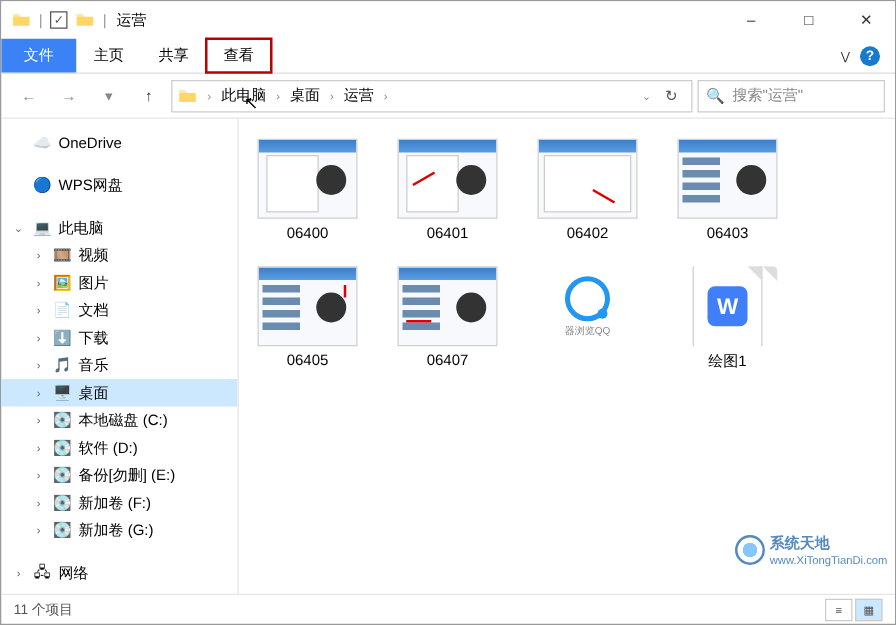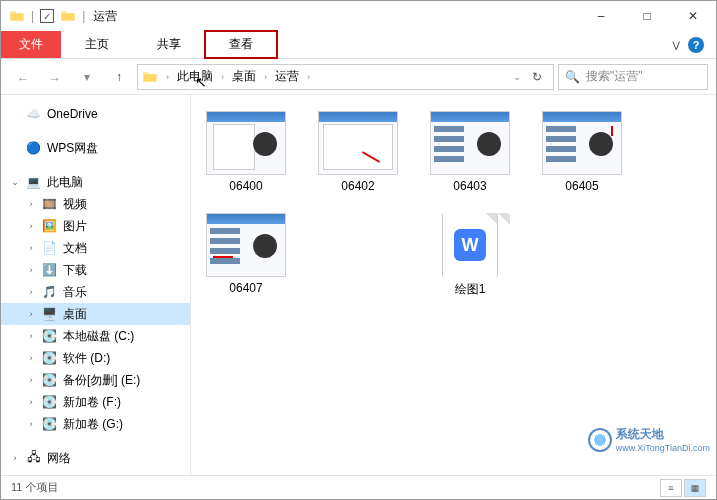--- a/index.html
+++ b/index.html
@@ -8,22 +8,22 @@
 .titlebar { height: 30px; display: flex; align-items: center; padding: 0 0 0 8px; background: #fff; }
 .titlebar .icons { display: flex; align-items: center; gap: 6px; }
 .titlebar .folder-mini { width: 16px; height: 16px; }
 .titlebar .check { width: 14px; height: 14px; border: 1px solid #555; display: flex; align-items: center; justify-content: center; color: #555; font-size: 10px; }
 .titlebar .sep { color: #999; }
 .titlebar .title { margin-left: 8px; font-size: 12px; }
 .titlebar .winbtns { margin-left: auto; display: flex; }
 .titlebar .winbtn { width: 46px; height: 30px; display: flex; align-items: center; justify-content: center; color: #333; }
 
 .ribbon-tabs { height: 28px; display: flex; align-items: stretch; border-bottom: 1px solid #ddd; position: relative; }
-.ribbon-tabs .tab { padding: 0 24px; display: flex; align-items: center; font-size: 12px; cursor: pointer; }
-.ribbon-tabs .tab.file { background: #ef4444; color: #fff; padding: 0 18px; }
+.ribbon-tabs .tab { padding: 0 14px; display: flex; align-items: center; font-size: 12px; cursor: pointer; }
+.ribbon-tabs .tab.file { background: #3b82f6; color: #fff; padding: 0 18px; }
 .ribbon-tabs .tab.highlighted { outline: 2px solid #b00; outline-offset: -1px; background: #fff; }
 .ribbon-tabs .help { margin-left: auto; padding: 0 12px; display: flex; align-items: center; gap: 8px; }
 .ribbon-tabs .expand { color: #333; font-size: 9px; }
 .ribbon-tabs .helpq { width: 16px; height: 16px; border-radius: 50%; background: #1979ca; color: #fff; display: flex; align-items: center; justify-content: center; font-size: 11px; font-weight: bold; }
 .cursor { position: absolute; left: 194px; top: 73px; font-size: 14px; color: #000; z-index: 100; pointer-events: none; }
 
 .navbar { height: 36px; display: flex; align-items: center; padding: 4px 8px; gap: 4px; border-bottom: 1px solid #e5e5e5; }
 .navbtn { width: 28px; height: 28px; display: flex; align-items: center; justify-content: center; color: #888; cursor: pointer; }
 .navbtn.enabled { color: #333; }
 .address { flex: 1; height: 26px; border: 1px solid #ccc; display: flex; align-items: center; padding: 0 4px; gap: 2px; }
@@ -231,20 +231,28 @@
 
 
       <div class="item">
         <div class="thumb app-screenshot">
           <div class="panel" style="top:12px;left:6px;width:42px;height:46px"></div>
           <div class="dark-disc" style="top:20px;right:8px"></div>
         </div>
         <span class="name">06400</span>
       </div>
 
+      <div class="item">
+        <div class="thumb app-screenshot">
+          <div class="panel" style="top:12px;left:6px;width:42px;height:46px"></div>
+          <div class="dark-disc" style="top:20px;right:8px"></div>
+          <div class="red-arrow" style="top:30px;left:10px;transform:rotate(-30deg)"></div>
+        </div>
+        <span class="name">06401</span>
+      </div>
 
       <div class="item">
         <div class="thumb app-screenshot">
           <div class="panel" style="top:12px;left:4px;width:70px;height:46px"></div>
           <div class="red-arrow" style="top:44px;left:42px;transform:rotate(30deg)"></div>
         </div>
         <span class="name">06402</span>
       </div>
 
       <div class="item">
@@ -278,20 +286,24 @@
             <div class="strip" style="top:24px"></div>
             <div class="strip" style="top:34px"></div>
             <div class="strip" style="top:44px"></div>
           <div class="dark-disc" style="top:20px;right:8px"></div>
           <div class="red-arrow" style="top:42px;left:6px"></div>
         </div>
         <span class="name">06407</span>
       </div>
 
       <div class="item">
+        <div class="thumb qq-thumb" style="border:none;background:none">
+          <div class="qq-circle"></div>
+          <div class="qq-text">器浏览QQ</div>
+        </div>
       </div>
 
       <div class="item">
         <div class="thumb wps-thumb" style="border:none;background:none">
           <div style="width:56px;height:68px;border:1px solid #ccc;border-radius:4px;background:#fff;display:flex;align-items:center;justify-content:center;position:relative">
             <div style="position:absolute;top:0;right:0;border-style:solid;border-width:0 12px 12px 0;border-color:transparent #ddd transparent transparent"></div>
             <div class="wps-w">W</div>
           </div>
         </div>
         <span class="name">绘图1</span>

